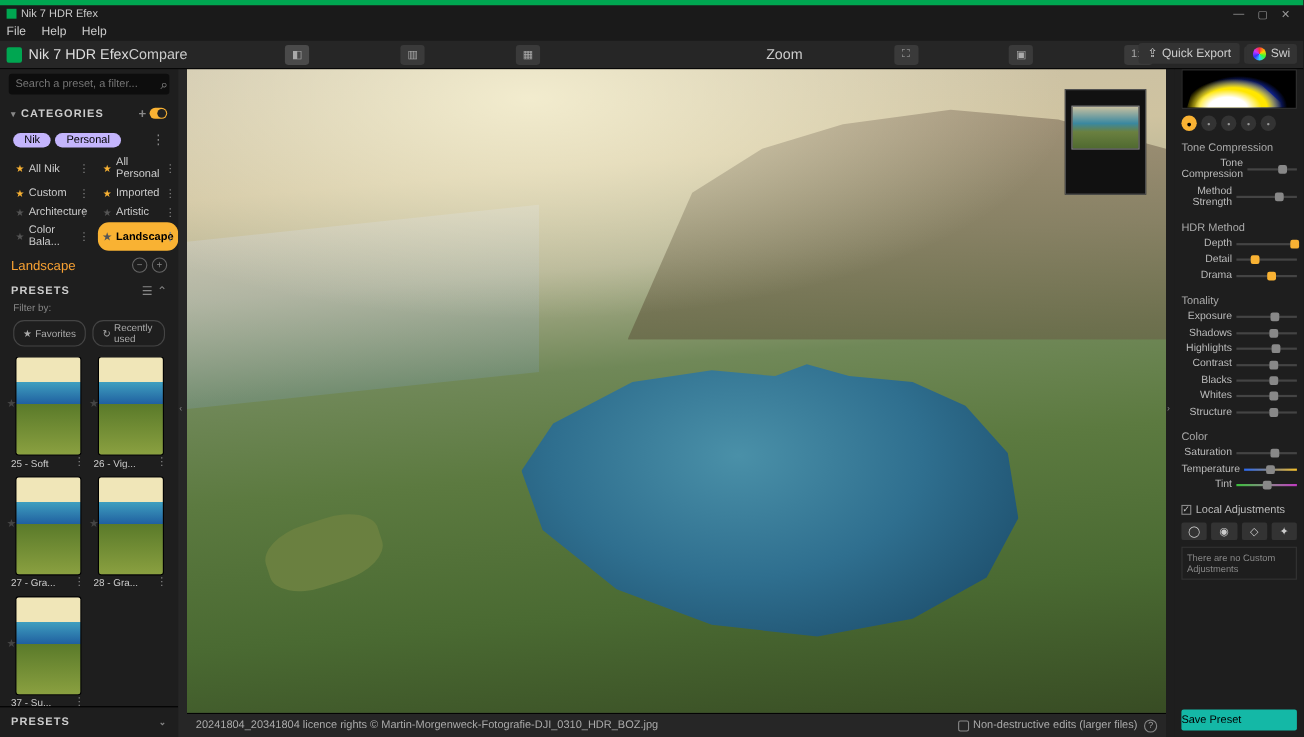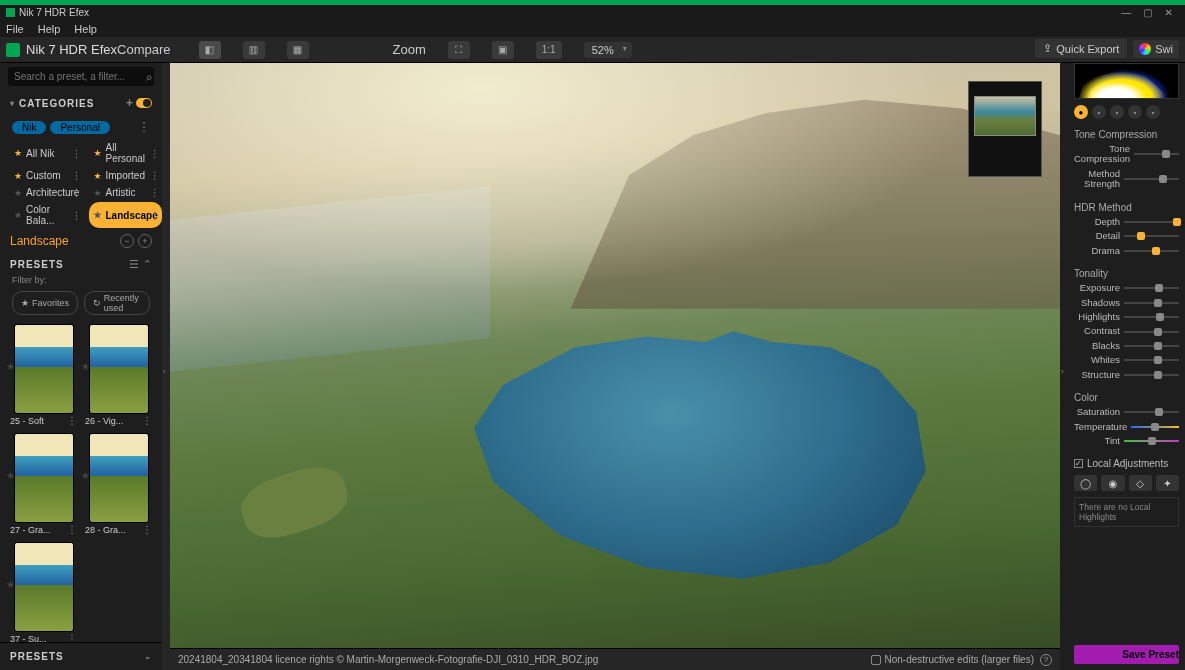--- a/index.html
+++ b/index.html
@@ -7,21 +7,21 @@
   .titlebar { background: #00a651; height: 5px; }
   .winbar { background: #1a1a1a; height: 15px; display: flex; align-items: center; padding: 0 6px; font-size: 10px; color: #ccc; }
   .winbar .logo { width: 9px; height: 9px; background: #00a651; margin-right: 4px; }
   .winbar .spacer { flex: 1; }
   .winbar .ctrl { padding: 0 6px; color: #999; }
   .menubar { background: #1a1a1a; height: 17px; display: flex; align-items: center; padding: 0 6px; gap: 14px; font-size: 11px; }
   .menubar span { color: #ccc; cursor: default; }
   .crumbbar { background: #262626; height: 26px; display: flex; align-items: center; padding: 0 6px; border-bottom: 1px solid #000; }
   .crumbbar .crumb-icon { width: 14px; height: 14px; background: #00a651; border-radius: 2px; margin-right: 6px; }
   .crumbbar .crumb { font-size: 13px; color: #ddd; }
-  .crumb-right { flex: 1; display: flex; justify-content: flex-start; align-items: center; gap: 22px; }
+  .crumb-right { flex: 1; display: flex; justify-content: space-between; align-items: center; gap: 10px; }
   .crumb-right .compare { font-size: 13px; color: #ccc; margin-right: 6px; }
   .icobtn { width: 22px; height: 18px; background: #3a3a3a; border-radius: 3px; display: flex; align-items: center; justify-content: center; color: #aaa; font-size: 10px; }
   .zoomlbl { font-size: 13px; color: #ccc; }
   .zoompct { background: #333; border-radius: 3px; padding: 2px 18px 2px 8px; font-size: 11px; color: #ccc; position: relative; }
   .zoompct:after { content: "▾"; position: absolute; right: 5px; top: 2px; font-size: 8px; color: #888; }
   .rightbtns { position: absolute; right: 6px; top: 39px; display: flex; gap: 6px; align-items: center; }
   .quickexp { background: #333; border-radius: 3px; padding: 3px 8px; font-size: 11px; color: #ccc; display: flex; align-items: center; gap: 4px; }
   .swi { background: #333; border-radius: 3px; padding: 3px 6px; font-size: 11px; color: #ccc; display: flex; align-items: center; gap: 4px; }
   .swi .dot { width: 12px; height: 12px; background: conic-gradient(#f33,#fc0,#3f3,#3cf,#33f,#c3f,#f33); border-radius: 50%; }
 
@@ -32,21 +32,21 @@
   .search input { flex: 1; background: none; border: none; color: #888; font-size: 10px; outline: none; }
   .search .sicon { color: #888; font-size: 12px; }
   .section-hdr { display: flex; align-items: center; padding: 6px 10px; font-size: 10px; letter-spacing: 1px; color: #ccc; font-weight: 600; }
   .section-hdr .caret { margin-right: 4px; font-size: 8px; color: #888; }
   .section-hdr .gap { flex: 1; }
   .addicon { color: #888; font-size: 12px; margin-right: 2px; }
   .toggle { width: 16px; height: 10px; background: #f9b233; border-radius: 5px; position: relative; }
   .toggle:after { content: ""; position: absolute; right: 1px; top: 1px; width: 8px; height: 8px; background: #222; border-radius: 50%; }
   .pillrow { display: flex; gap: 4px; padding: 4px 12px; align-items: center; }
   .pill { border-radius: 10px; padding: 1px 10px; font-size: 10px; }
-  .pill.active { background: #0369a1; color: #000; }
+  .pill.active { background: #c4b5fd; color: #000; }
   .dots { margin-left: auto; color: #888; font-size: 12px; }
 
   .catgrid { padding: 2px 10px; display: grid; grid-template-columns: 1fr 1fr; gap: 2px 6px; }
   .catitem { display: flex; align-items: center; gap: 4px; font-size: 10px; color: #ccc; padding: 2px 4px; border-radius: 10px; position: relative; }
   .catitem .star { color: #f9b233; font-size: 9px; }
   .catitem .nostar { color: #555; font-size: 9px; }
   .catitem.sel { background: #f9b233; color: #000; font-weight: 600; }
   .catitem .more { position: absolute; right: 2px; color: #888; font-size: 10px; }
 
   .landscape-row { padding: 4px 10px; display: flex; align-items: center; }
@@ -111,21 +111,21 @@
   .srow.tint .strack { background: linear-gradient(90deg,#3ac03a,#888,#c03ac0); }
 
   .local { padding: 4px 6px; }
   .local .lhdr { display: flex; align-items: center; gap: 4px; color: #bbb; }
   .local .chk { width: 9px; height: 9px; border: 1px solid #888; display: inline-block; }
   .local .chk:after { content: "✓"; font-size: 8px; color: #ccc; position: relative; top: -3px; }
   .tools { display: flex; gap: 4px; margin-top: 6px; }
   .tools .tb { flex: 1; height: 16px; background: #333; border-radius: 2px; display: flex; align-items: center; justify-content: center; color: #ccc; font-size: 10px; }
   .nolocal { margin-top: 6px; border: 1px solid #333; padding: 4px; font-size: 8.5px; color: #888; }
 
-  .save { margin: auto 6px 6px; background: #a21caf; color: #000; font-size: 10px; text-align: right; padding: 4px 0; border-radius: 2px; font-weight: 700; }
+  .save { margin: auto 6px 6px; background: #14b8a6; color: #000; font-size: 10px; text-align: left; padding: 4px 0; border-radius: 2px; font-weight: 400; }
 
   .collapse { width: 8px; background: #1e1e1e; position: relative; }
   .collapse .arrow { position: absolute; top: 50%; left: 1px; color: #888; font-size: 8px; }
 </style>
 </head>
 <body>
 
 <div class="titlebar"></div>
 <div class="winbar">
   <div class="logo"></div>
@@ -451,17 +451,17 @@
       <div class="lhdr">
           <span class="chk"></span>
           <span>Local Adjustments</span>
         </div>
       <div class="tools">
         <div class="tb">◯</div>
         <div class="tb">◉</div>
         <div class="tb">◇</div>
         <div class="tb">✦</div>
       </div>
-      <div class="nolocal">There are no Local Highlights</div>
+      <div class="nolocal">There are no Custom Adjustments</div>
     </div>
     <div class="save">Save Preset</div>
   </div>
 </div>
 
 </body></html>

